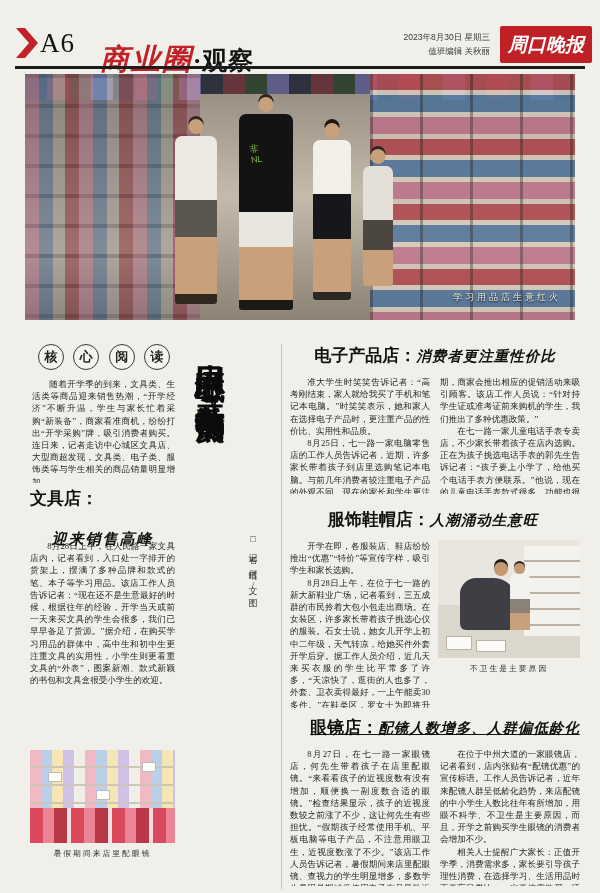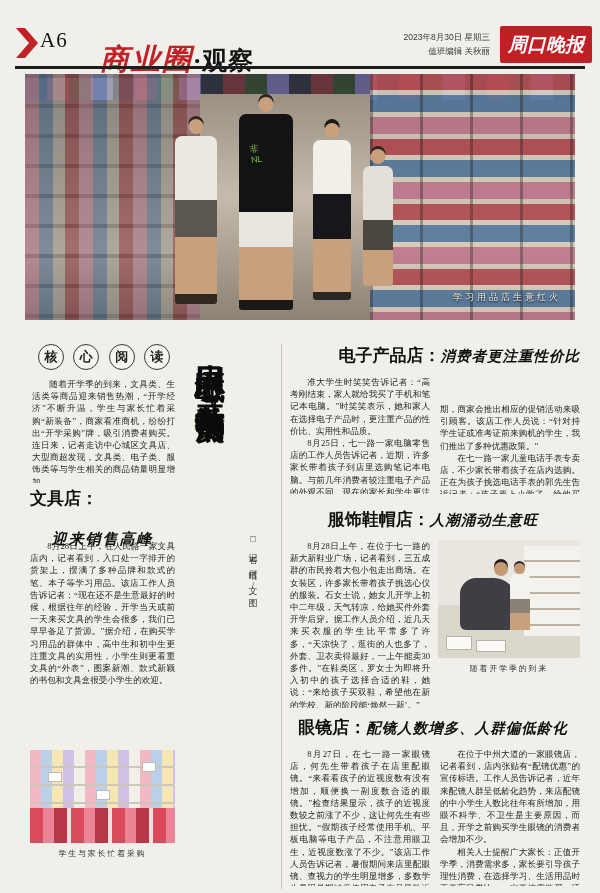--- a/index.html
+++ b/index.html
@@ -1,21 +1,21 @@
 <!DOCTYPE html>
 <html><head>
 <meta charset="utf-8">
 <style>
   html,body{margin:0;padding:0;}
   body{background:#d8d6d1;font-family:"Liberation Serif", serif;}
   .page{position:relative;width:600px;height:893px;margin:0 auto;background:#f1efea;overflow:hidden;}
   .abs{position:absolute;}
 
   
-  .hdr-a6{left:40px;top:28px;font-size:21px;color:#141414;letter-spacing:1px;}
+  .hdr-a6{left:40px;top:28px;font-size:27px;color:#141414;letter-spacing:1px;}
   .hdr-sec{left:100px;top:24px;font-size:29px;font-weight:bold;color:#c02227;font-style:italic;letter-spacing:2px;margin-top:16px;}
   .hdr-sec .blk{color:#141414;font-style:normal;font-size:25px;letter-spacing:1px;}
   .hdr-meta{left:300px;top:30px;width:190px;text-align:right;font-size:8.5px;color:#3a3a3a;line-height:14px;font-family:"Liberation Sans",sans-serif;}
   .masthead{left:500px;top:26px;width:92px;height:37px;background:#bf2026;color:#fff;display:flex;align-items:center;justify-content:center;font-size:19px;font-weight:bold;font-style:italic;letter-spacing:0px;border-radius:2px;}
   .hdr-rule{left:15px;top:66px;width:570px;height:3px;background:#1c1c1c;}
 
   
   .lead-photo{left:25px;top:74px;width:550px;height:246px;background:linear-gradient(180deg,#35302b,#564e45 35%,#7a7065 72%,#403a33);overflow:hidden;}
   .lp-left{left:0;top:0;width:175px;height:246px;opacity:.85;
     background:
@@ -36,21 +36,21 @@
   .fig3{left:288px;top:66px;width:38px;height:160px;background:linear-gradient(180deg,#f2efe8 0 34%,#17161a 34% 62%,#c9a07c 62% 95%,#2a2724 95% 100%);}
   .fig3::before{background:#c9a07c;box-shadow:0 -4px 0 0 #1b1713;}
   .fig4{left:338px;top:92px;width:30px;height:120px;background:linear-gradient(180deg,#e4e0d8 0 45%,#4c4641 45% 70%,#c9a07c 70% 100%);}
   .lp-caption{right:14px;bottom:16px;color:#f3f1ea;font-size:9px;letter-spacing:3px;text-shadow:0 1px 2px #000;}
 
   
   .badge{left:38px;top:344px;width:132px;display:flex;justify-content:space-between;}
   .badge .b{width:24px;height:24px;border:1.5px solid #3a3a3a;border-radius:50%;display:flex;align-items:center;justify-content:center;font-size:13px;font-weight:bold;color:#222;background:#f6f4ef;}
   .body-txt{font-size:8.6px;line-height:12.2px;color:#1f1f1f;text-align:justify;}
   .body-txt p{margin:0;text-indent:2em;}
-  .body-txt p.cont{text-indent:0;margin-top:27px;}
+  .body-txt p.cont{text-indent:0;}
   .intro{left:32px;top:378px;width:143px;height:105px;overflow:hidden;}
   .sec-title-l{left:30px;top:487px;width:145px;color:#111;}
   .sec-title-l .t1{font-size:17px;font-weight:bold;font-family:"Liberation Sans",sans-serif;}
   .sec-title-l .t2{display:block;margin-top:20px;text-align:center;font-size:15px;font-weight:bold;font-style:italic;letter-spacing:2px;}
   .stationery-body{left:30px;top:540px;width:145px;height:205px;overflow:hidden;}
   .stationery-photo{left:30px;top:750px;width:145px;height:93px;overflow:hidden;background:#efe9df;}
   .sp-top{left:0;top:0;width:145px;height:58px;
     background:
       repeating-linear-gradient(180deg, rgba(0,0,0,0) 0 16px, #cdc6b9 16px 18px),
       repeating-linear-gradient(90deg,#f0b9c4 0 11px,#b9d0e8 11px 22px,#f5e6b4 22px 33px,#cfc2e6 33px 44px,#efefe8 44px 55px);}
@@ -62,37 +62,37 @@
   
   .headline{left:177px;top:344px;width:66px;height:548px;overflow:hidden;}
   .headline .vt{writing-mode:vertical-rl;text-orientation:upright;font-family:"Liberation Sans",sans-serif;font-weight:900;font-size:30px;line-height:66px;color:#0c0c0c;letter-spacing:1px;height:548px;}
   .byline{left:246px;top:534px;height:130px;writing-mode:vertical-rl;text-orientation:upright;font-size:9px;color:#333;letter-spacing:2px;}
   .vrule{left:281px;top:344px;width:1px;height:545px;background:#c8c4bc;}
 
   
   .sec-title-r{width:290px;text-align:center;color:#111;white-space:nowrap;}
   .sec-title-r .t1{font-size:17px;font-weight:bold;font-family:"Liberation Sans",sans-serif;}
   .sec-title-r .t2{font-size:14.5px;font-weight:bold;font-style:italic;letter-spacing:1px;}
-  .st-elec{left:290px;top:344px;text-align:right;}
+  .st-elec{left:290px;top:344px;}
   .col{width:140px;height:118px;overflow:hidden;}
   .elec-c1{left:290px;top:376px;}
   .elec-c2{left:440px;top:376px;}
   .st-app{left:288px;top:508px;}
   .app-c1{left:290px;top:540px;width:140px;height:168px;overflow:hidden;}
   .apparel-photo{left:438px;top:540px;width:142px;height:118px;background:linear-gradient(180deg,#e9e6df 0 55%,#dcd7cd 55% 100%);overflow:hidden;}
   .ap-shelf{left:86px;top:6px;width:56px;height:90px;
     background:repeating-linear-gradient(180deg,#f4f2ec 0 14px,#b9b2a5 14px 16px),
     repeating-linear-gradient(90deg,#6b6257 0 12px,rgba(0,0,0,0) 12px 20px);}
   .ap-adult{left:22px;top:38px;width:56px;height:52px;background:#3f3e45;border-radius:16px 22px 6px 6px;}
   .ap-adult::before{content:"";position:absolute;left:34px;top:-16px;width:14px;height:14px;border-radius:50%;background:#c49a74;box-shadow:0 -3px 0 0 #241f1a;}
   .ap-kid{left:72px;top:34px;width:20px;height:56px;background:linear-gradient(180deg,#f4f2ee 0 45%,#8a8276 45% 70%,#c9a07c 70% 100%);border-radius:5px 5px 0 0;}
   .ap-kid::before{content:"";position:absolute;left:4px;top:-11px;width:11px;height:11px;border-radius:50%;background:#c49a74;box-shadow:0 -2px 0 0 #2c2520;}
   .ap-box{background:#fbfaf6;border:.5px solid #b9b2a5;}
   .ap-cap{left:438px;top:663px;width:142px;}
-  .st-opt{left:288px;top:716px;}
+  .st-opt{left:300px;top:716px;text-decoration:underline;}
   .opt-c1{left:290px;top:748px;width:140px;height:138px;overflow:hidden;}
   .opt-c2{left:440px;top:748px;width:140px;height:138px;overflow:hidden;}
 </style>
 </head>
 <body>
 
 <div class="page">
 
   <div class="abs" style="left:16px;top:28px;">
     <svg width="22" height="30" viewBox="0 0 22 30">
@@ -139,21 +139,21 @@
   <div class="abs stationery-body body-txt">
     <p>8月28日上午，在人民路一家文具店内，记者看到，入口处一字排开的货架上，摆满了多种品牌和款式的笔、本子等学习用品。该店工作人员告诉记者：“现在还不是生意最好的时候，根据往年的经验，开学当天或前一天来买文具的学生会很多，我们已早早备足了货源。”据介绍，在购买学习用品的群体中，高中生和初中生更注重文具的实用性，小学生则更看重文具的“外表”，图案新潮、款式新颖的书包和文具盒很受小学生的欢迎。</p>
   </div>
   <div class="abs stationery-photo">
     <div class="abs sp-top"></div>
     <div class="abs sp-bottom"></div>
     <div class="abs sp-tag" style="left:18px;top:22px;"></div>
     <div class="abs sp-tag" style="left:66px;top:40px;"></div>
     <div class="abs sp-tag" style="left:112px;top:12px;"></div>
   </div>
-  <div class="abs photo-caption sp-cap">学生与家长忙着采购</div>
+  <div class="abs photo-caption sp-cap">暑假期间来店里配眼镜</div>
 
   <div class="abs headline">
     <div class="vt">周口中心城区：开学季带动『消费热』</div>
   </div>
   <div class="abs byline">□记者 何晴 文/图</div>
   <div class="abs vrule"></div>
 
   <div class="abs sec-title-r st-elec">
     <span class="t1">电子产品店：</span><span class="t2">消费者更注重性价比</span>
   </div>
@@ -164,30 +164,31 @@
   </div>
   <div class="abs col elec-c2 body-txt">
     <p class="cont">期，商家会推出相应的促销活动来吸引顾客。该店工作人员说：“针对持学生证或准考证前来购机的学生，我们推出了多种优惠政策。”</p>
     <p>在七一路一家儿童电话手表专卖店，不少家长带着孩子在店内选购。正在为孩子挑选电话手表的郭先生告诉记者：“孩子要上小学了，给他买个电话手表方便联系。”他说，现在的儿童电话手表款式很多，功能也很全，他打算多逛几家店，进行比较后再做决定。</p>
   </div>
 
   <div class="abs sec-title-r st-app">
     <span class="t1">服饰鞋帽店：</span><span class="t2">人潮涌动生意旺</span>
   </div>
   <div class="abs app-c1 body-txt">
+    <p>开学在即，各服装店、鞋店纷纷推出“优惠”“特价”等宣传字样，吸引学生和家长选购。</p>
     <p>8月28日上午，在位于七一路的新大新鞋业广场，记者看到，三五成群的市民拎着大包小包走出商场。在女装区，许多家长带着孩子挑选心仪的服装。石女士说，她女儿开学上初中二年级，天气转凉，给她买件外套开学后穿。据工作人员介绍，近几天来买衣服的学生比平常多了许多，“天凉快了，逛街的人也多了，外套、卫衣卖得最好，一上午能卖30多件。”在鞋类区，罗女士为即将升入初中的孩子选择合适的鞋，她说：“来给孩子买双鞋，希望他在新的学校、新的阶段能‘焕然一新’。”</p>
   </div>
   <div class="abs apparel-photo">
     <div class="abs ap-shelf"></div>
     <div class="abs ap-adult"></div>
     <div class="abs ap-kid"></div>
     <div class="abs ap-box" style="left:8px;top:96px;width:24px;height:12px;"></div>
     <div class="abs ap-box" style="left:38px;top:100px;width:28px;height:10px;"></div>
   </div>
-  <div class="abs photo-caption ap-cap">随着开学季的到来</div>
+  <div class="abs photo-caption ap-cap">不卫生是主要原因</div>
 
   <div class="abs sec-title-r st-opt">
     <span class="t1">眼镜店：</span><span class="t2">配镜人数增多、人群偏低龄化</span>
   </div>
   <div class="abs opt-c1 body-txt">
     <p>8月27日，在七一路一家眼镜店，何先生带着孩子在店里配眼镜。“来看看孩子的近视度数有没有增加，顺便换一副度数合适的眼镜。”检查结果显示，孩子的近视度数较之前涨了不少，这让何先生有些担忧。“假期孩子经常使用手机、平板电脑等电子产品，不注意用眼卫生，近视度数涨了不少。”该店工作人员告诉记者，暑假期间来店里配眼镜、查视力的学生明显增多，多数学生是因暑期过度使用电子产品导致近视度数增加。</p>
   </div>
   <div class="abs opt-c2 body-txt">
     <p>在位于中州大道的一家眼镜店，记者看到，店内张贴有“配镜优惠”的宣传标语。工作人员告诉记者，近年来配镜人群呈低龄化趋势，来店配镜的中小学生人数比往年有所增加，用眼不科学、不卫生是主要原因，而且，开学之前购买学生眼镜的消费者会增加不少。</p>
     <p>相关人士提醒广大家长：正值开学季，消费需求多，家长要引导孩子理性消费，在选择学习、生活用品时不要盲目攀比，一定要按需购买，适合的才是最好的。②</p>

